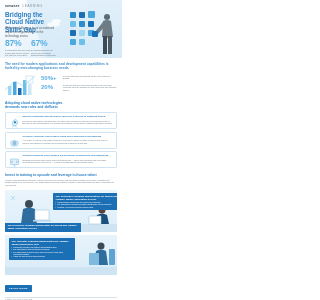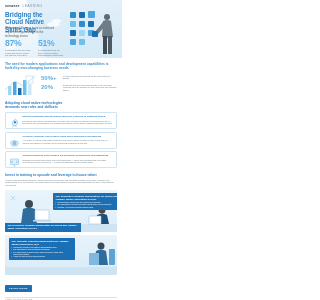--- a/index.html
+++ b/index.html
@@ -38,21 +38,21 @@
   .hero-title {
     position: absolute; left: 5px; top: 11px; z-index: 5;
     font-size: 6.4px; line-height: 7.4px; font-weight: 700;
     color: #2b7fc4; width: 55px;
   }
   .hero-sub {
     position: absolute; left: 5px; top: 27px; z-index: 5;
     font-size: 2.9px; line-height: 3.8px; color: #55636d; width: 50px;
   }
 
-  .hero-stats { position: absolute; left: 5px; top: 39px; display: flex; gap: 7px; z-index: 5;}
+  .hero-stats { position: absolute; left: 5px; top: 39px; display: flex; z-index: 5;}
   .hstat { width: 26px; }
   .hstat-num { font-size: 8.6px; font-weight: 700; color: #5bb0e4; line-height: 9px; letter-spacing: -.3px;}
   .hstat-txt { font-size: 2.1px; line-height: 2.7px; color: #6b7882; margin-top: 1px; }
 
   
   .illus { position: absolute; right: 0; top: 8px; width: 60px; height: 50px; z-index: 4;}
 
   
   .sec2 { position: relative; padding: 4px 5px 0 5px; background: #fff; }
   .sec-head {
@@ -128,21 +128,21 @@
 
     <div class="hero-title">Bridging the Cloud Native Skills Gap</div>
     <div class="hero-sub">Widening skills gaps have an outsized impact on organizations in the technology sector.</div>
 
     <div class="hero-stats">
       <div class="hstat">
         <div class="hstat-num">87%</div>
         <div class="hstat-txt">of companies say they have a skills gap now or expect one within a few years.1</div>
       </div>
       <div class="hstat">
-        <div class="hstat-num">51%</div>
+        <div class="hstat-num">67%</div>
         <div class="hstat-txt">of organizations are not able to hire the digital transformation IT skills they need, and 54% say the skills gap keeps them from adopting new technology.2</div>
       </div>
     </div>
 
     <div class="illus">
       <svg width="60" height="50" viewBox="0 0 60 50">
         <rect x="8" y="4" width="6" height="6" rx="1" fill="#2f8ccb"></rect>
         <rect x="17" y="4" width="6" height="6" rx="1" fill="#1b6fb5"></rect>
         <rect x="26" y="3" width="7" height="7" rx="1" fill="#4aa7e0"></rect>
         <rect x="8" y="13" width="6" height="6" rx="1" fill="#6cc0ea"></rect>

